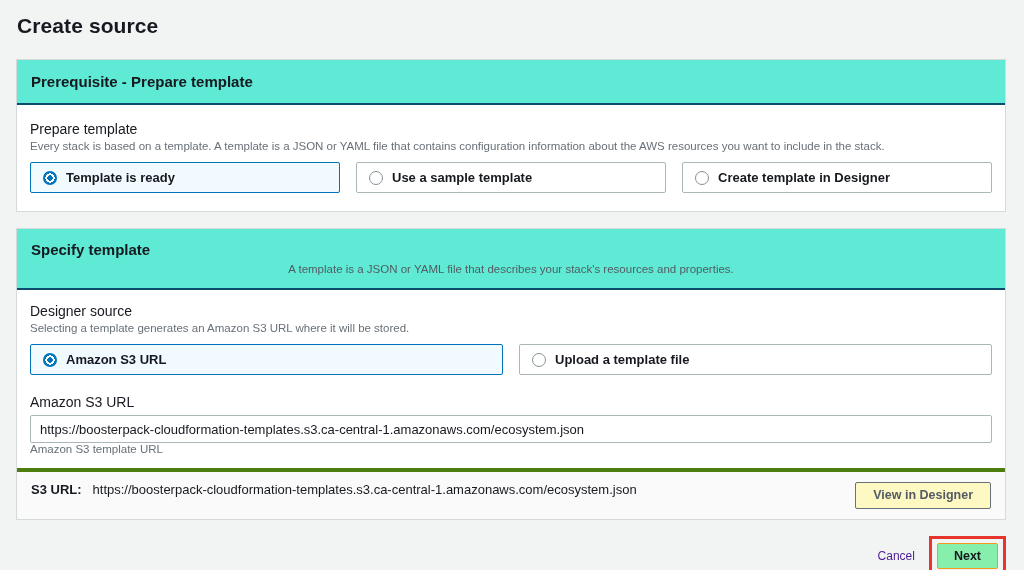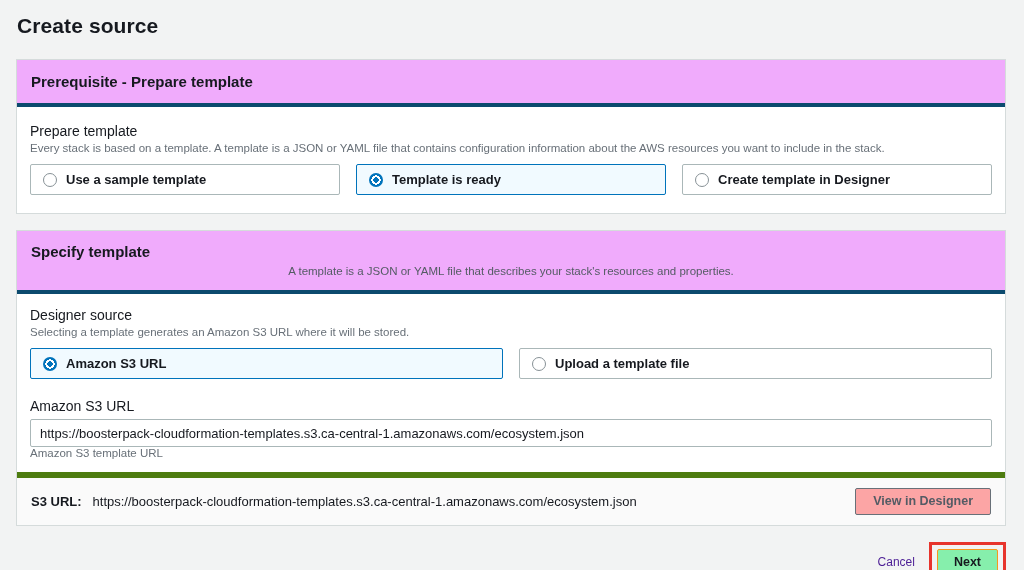--- a/index.html
+++ b/index.html
@@ -18,22 +18,22 @@
     letter-spacing: 0.1px;
     margin: 1px 0 21px 1px;
   }
   .card {
     width: 990px;
     background: #ffffff;
     border: 1px solid #d5dbdb;
     margin-bottom: 16px;
   }
   .card-header {
-    background: #f0abfc;
-    border-bottom: 4px solid #0c4a6e;
+    background: #5eead4;
+    border-bottom: 2px solid #0c4a6e;
     padding: 13px 14px;
   }
   .card-header.tall { padding: 12px 14px 13px; }
   .card-title { font-size: 15px; font-weight: 700; }
   .card-subtitle { font-size: 11.5px; color: #545b64; margin-top: 5px; text-align: center; }
   .card-body { padding: 16px 13px 18px; }
   .field-label { font-size: 14px; color: #16191f; margin-bottom: 3px; }
   .field-desc { font-size: 11.5px; color: #687078; margin-bottom: 10px; }
   .tile-row { display: flex; gap: 16px; }
   .tile {
@@ -70,40 +70,39 @@
     padding: 0 9px;
     font-family: "Liberation Sans", "DejaVu Sans", sans-serif;
     font-size: 13px;
     color: #16191f;
     background: #ffffff;
     margin-top: 2px;
   }
   .helper-text { font-size: 11.5px; color: #687078; }
   .spacer-19 { height: 19px; }
   .card-footer {
-    border-top: 6px solid #4d7c0f;
+    border-top: 4px solid #4d7c0f;
     background: #fafafa;
     padding: 10px 14px;
     display: flex;
-    align-items: center;
     justify-content: space-between;
   }
   .footer-left { display: flex; align-items: baseline; gap: 11px; font-size: 13px; }
   .footer-label { font-weight: 700; }
   .btn {
     display: inline-block;
     border-radius: 2px;
     font-family: "Liberation Sans", "DejaVu Sans", sans-serif;
     font-size: 12.5px;
     font-weight: 700;
     cursor: pointer;
     line-height: 1;
   }
   .btn-secondary {
-    background: #fca5a5;
+    background: #fef9c3;
     border: 1px solid #687078;
     color: #545b64;
     padding: 6px 17px;
   }
   .actions-row {
     width: 990px;
     display: flex;
     justify-content: flex-end;
     align-items: center;
     margin-top: 13px;
@@ -135,27 +134,27 @@
   <h1 class="page-title">Create source</h1>
 
   <div class="card">
     <div class="card-header">
       <div class="card-title">Prerequisite - Prepare template</div>
     </div>
     <div class="card-body">
       <div class="field-label">Prepare template</div>
       <div class="field-desc">Every stack is based on a template. A template is a JSON or YAML file that contains configuration information about the AWS resources you want to include in the stack.</div>
       <div class="tile-row">
+        <div class="tile selected">
+          <span class="radio"></span>
+          <span>Template is ready</span>
+        </div>
         <div class="tile">
           <span class="radio"></span>
           <span>Use a sample template</span>
-        </div>
-        <div class="tile selected">
-          <span class="radio"></span>
-          <span>Template is ready</span>
         </div>
         <div class="tile">
           <span class="radio"></span>
           <span>Create template in Designer</span>
         </div>
       </div>
     </div>
   </div>
 
   <div class="card">

